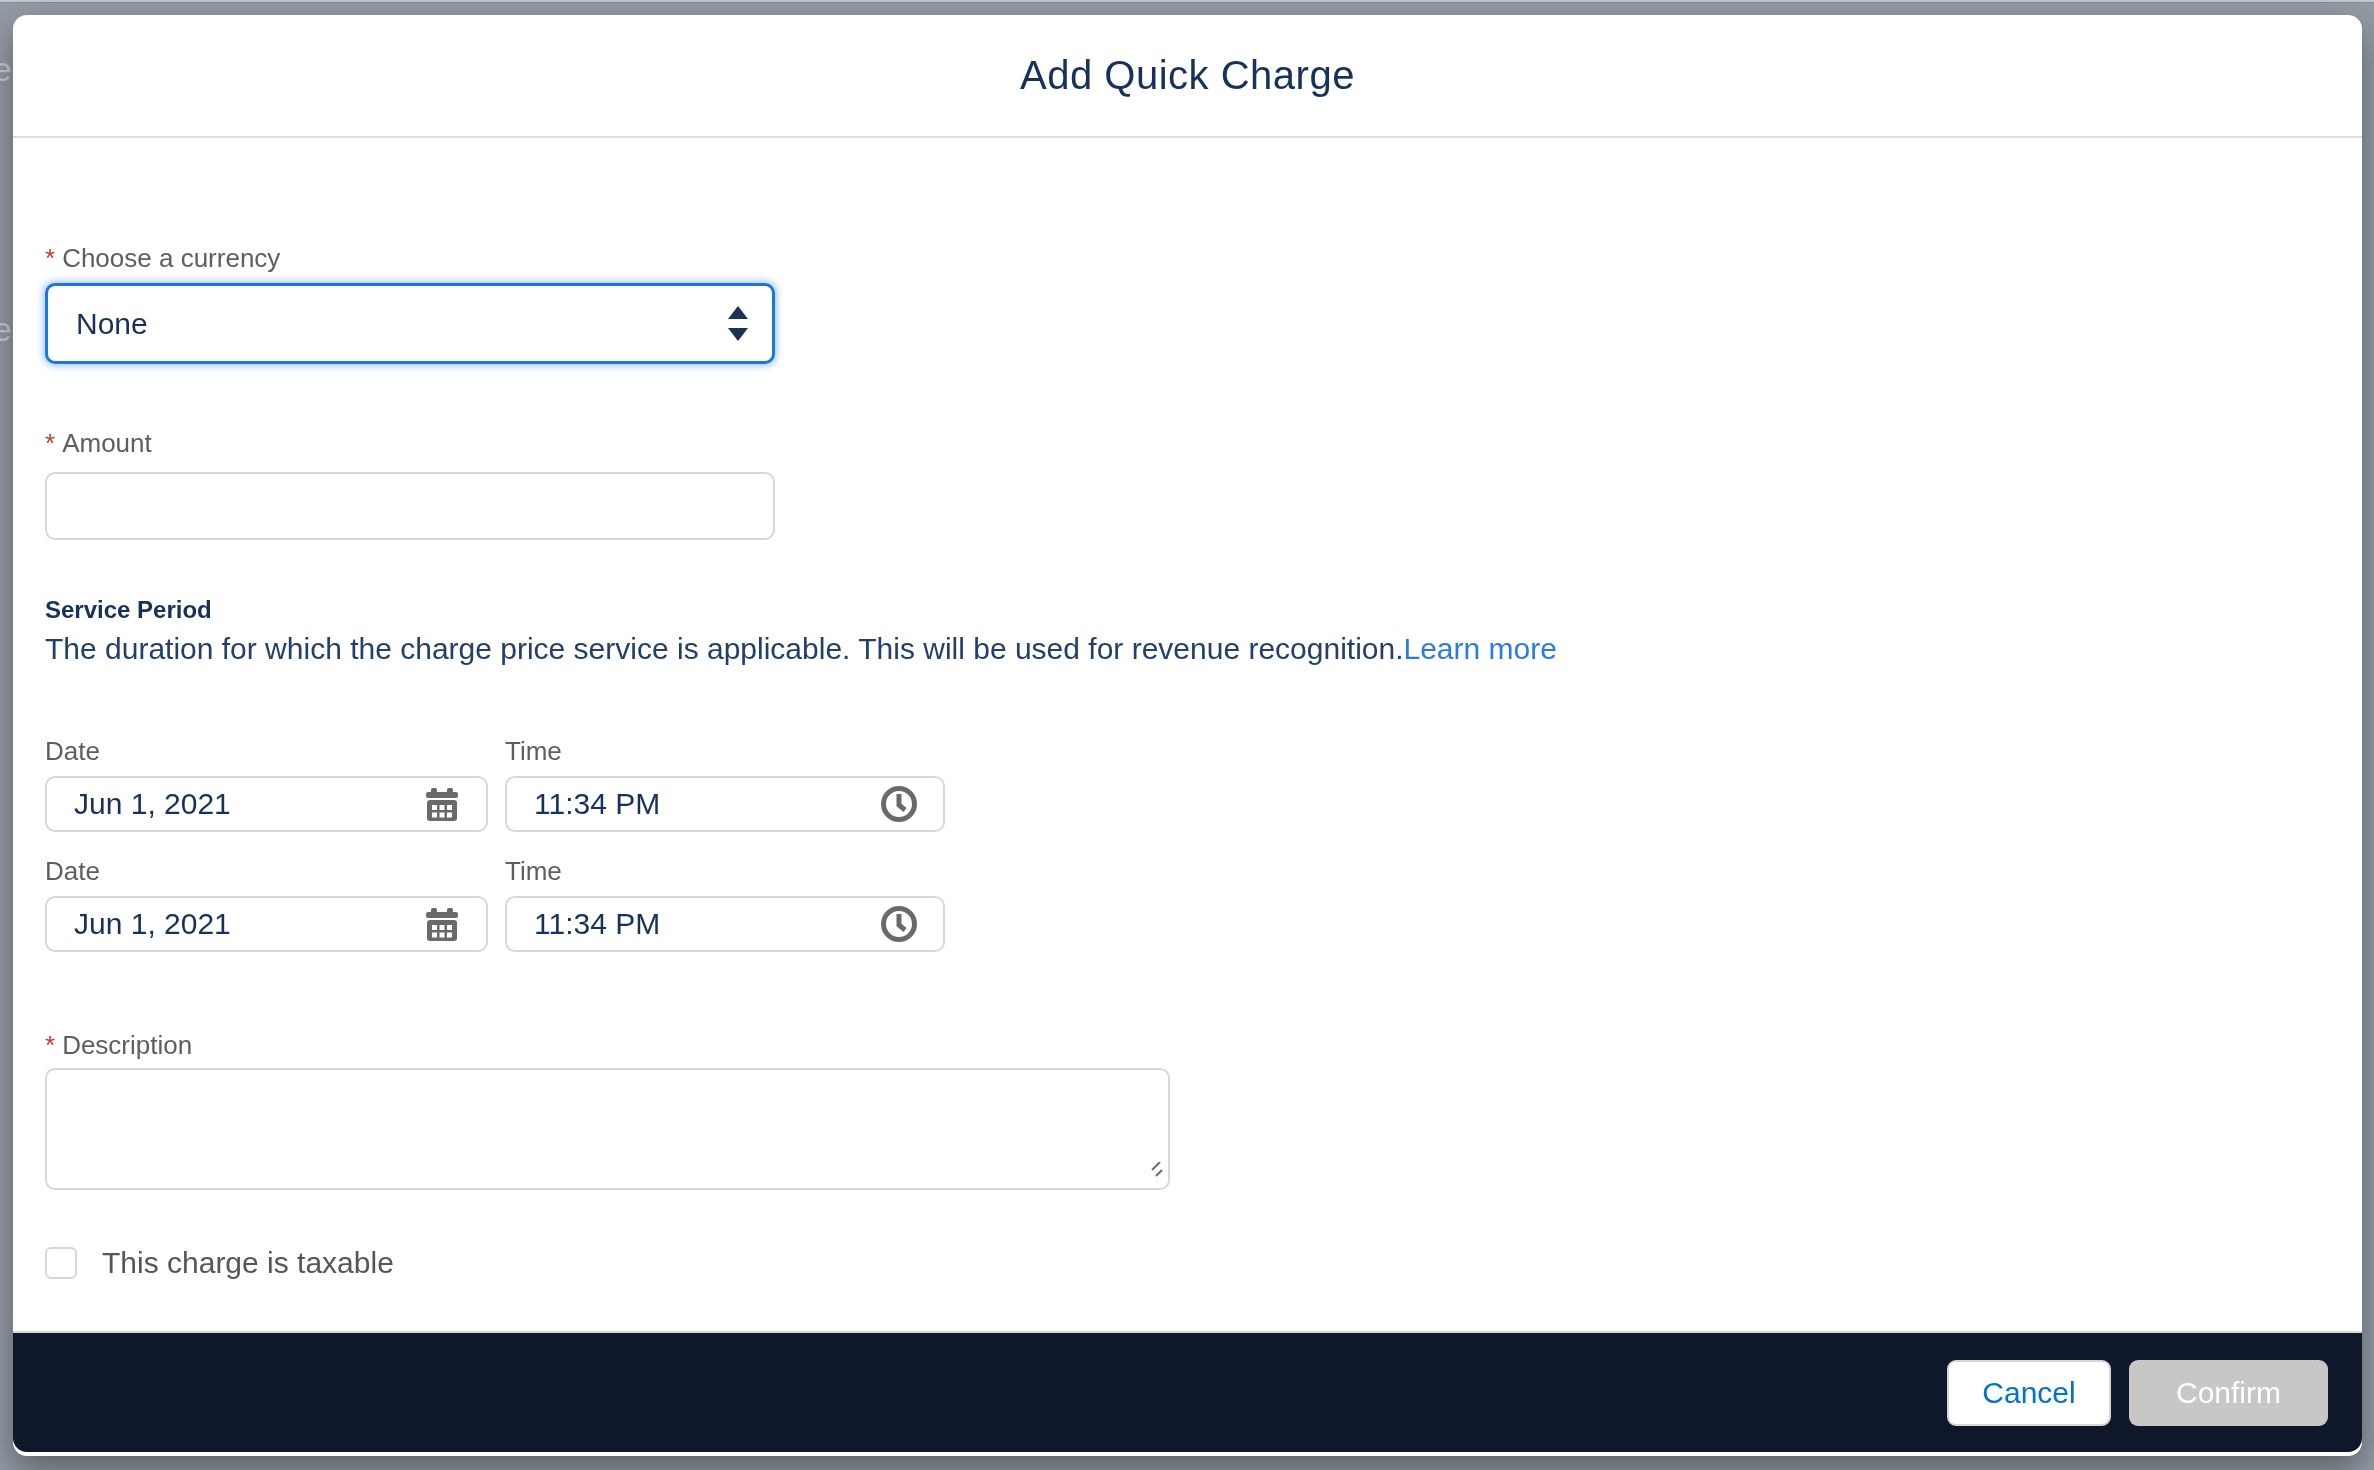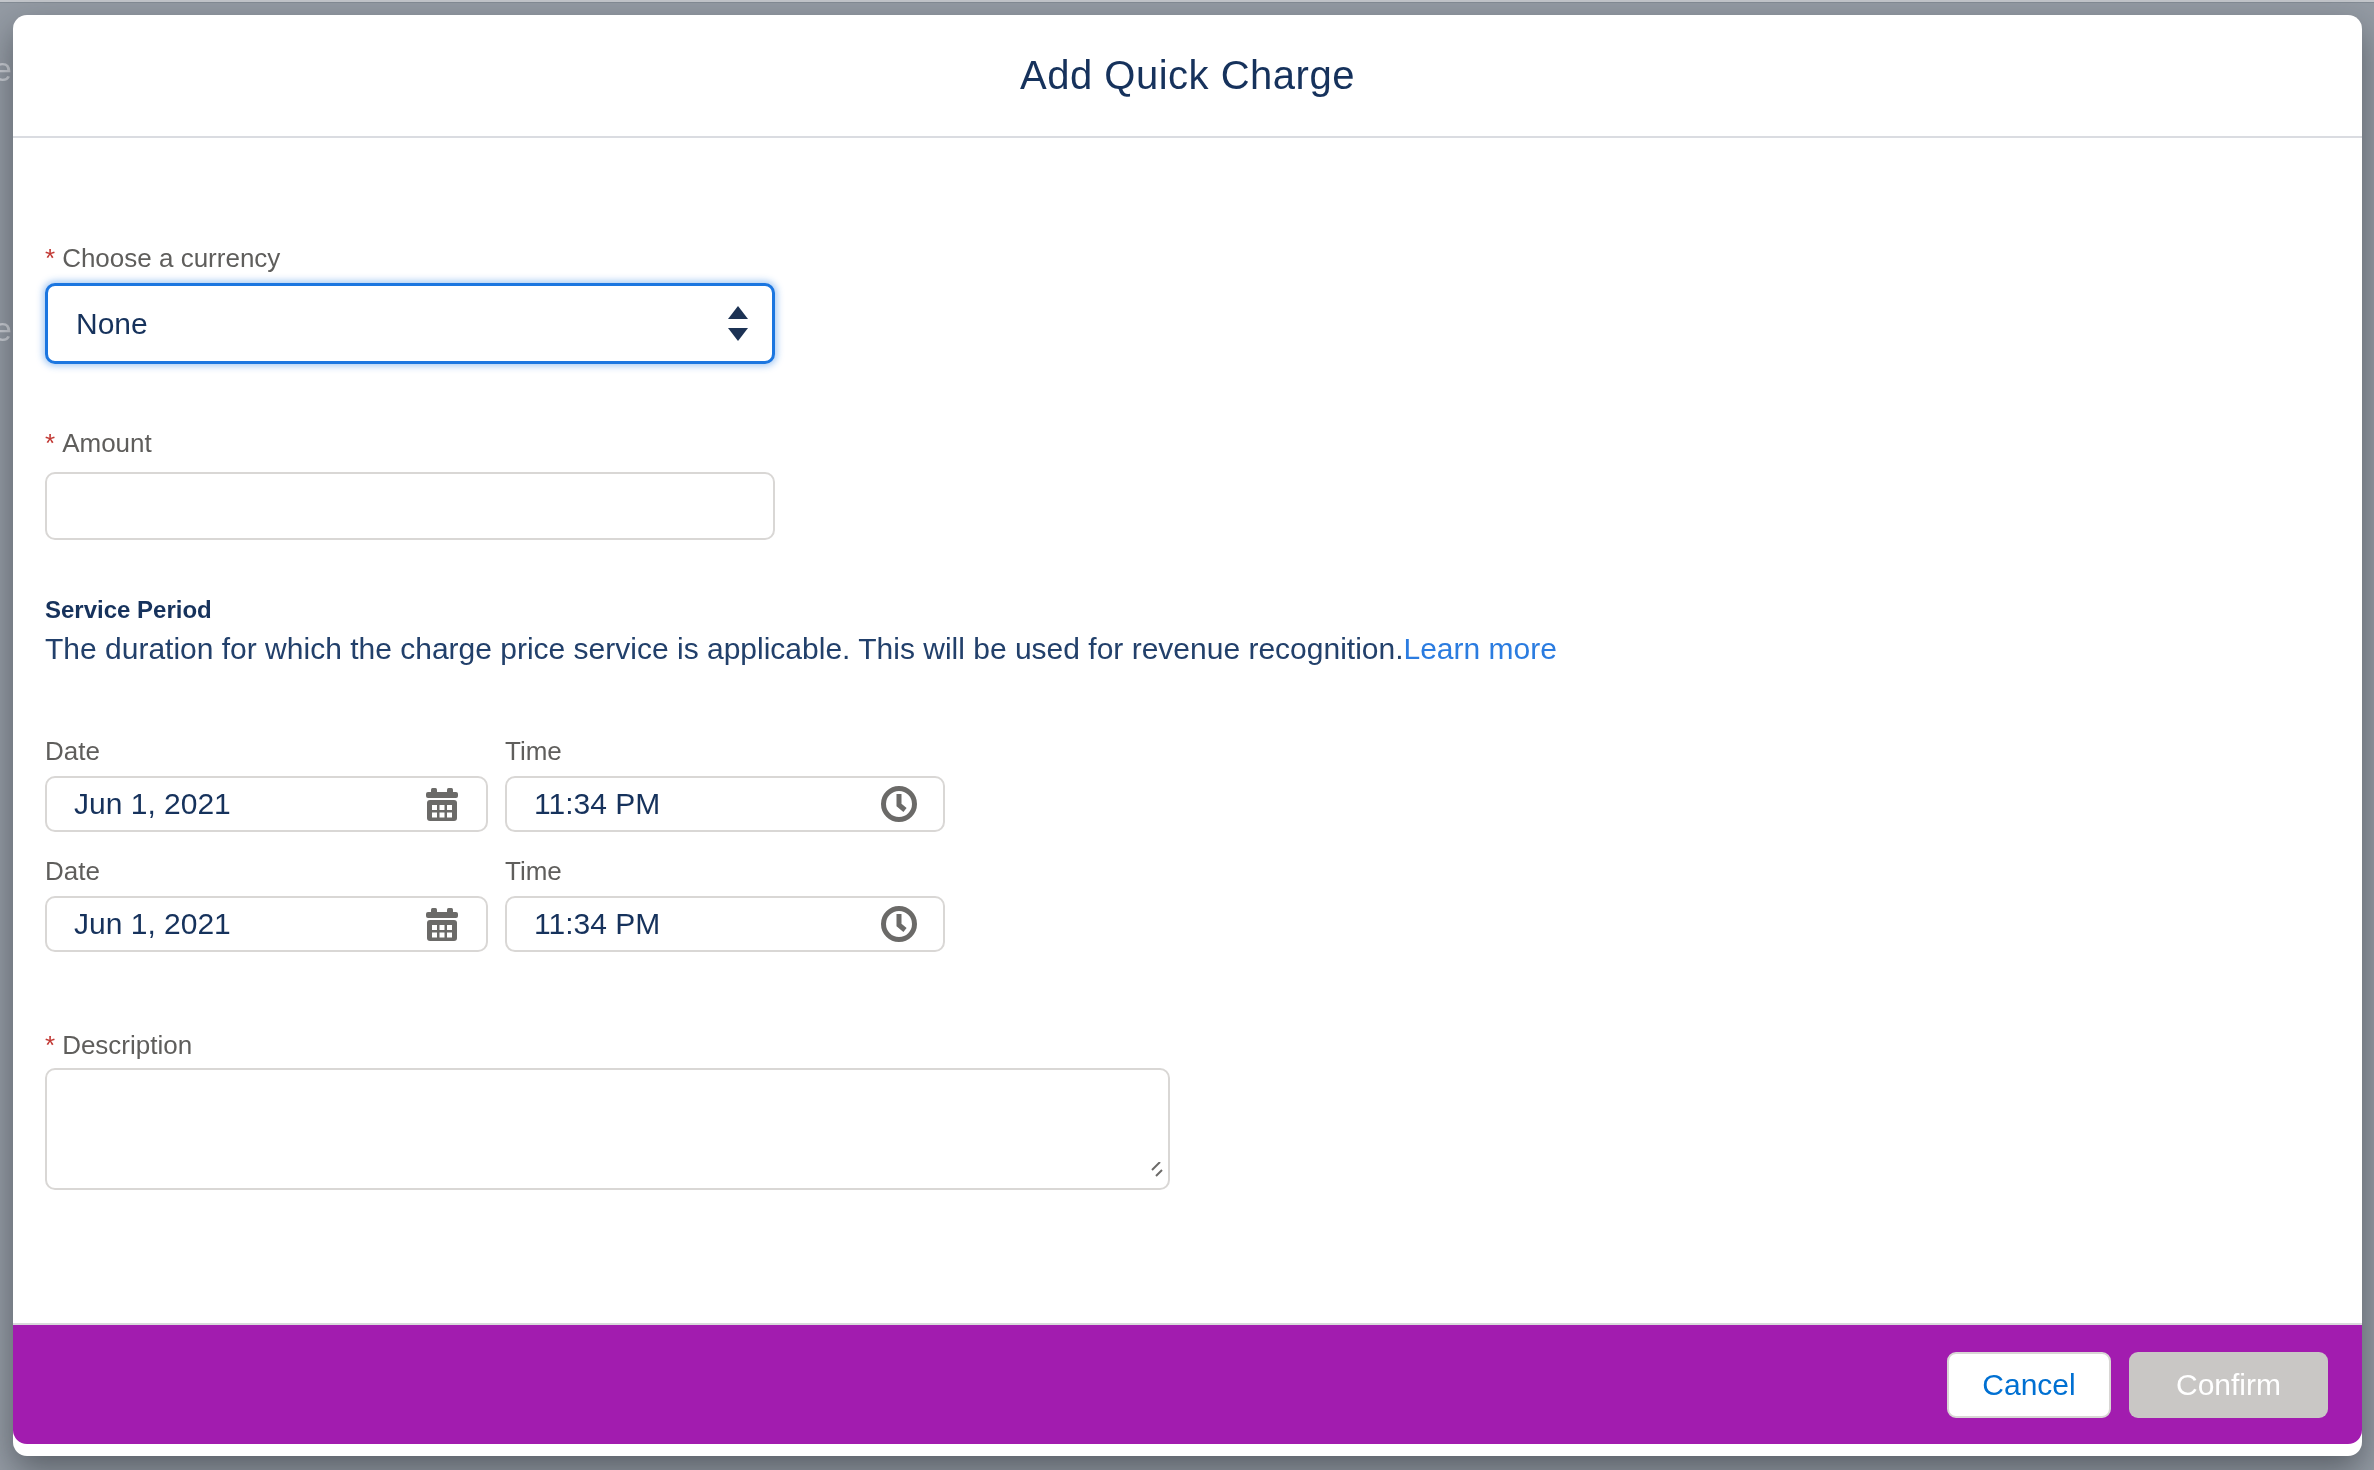--- a/index.html
+++ b/index.html
@@ -107,22 +107,22 @@
   .taxable-row { margin-top: 56px; display: flex; align-items: center; }
   .checkbox {
     width: 32px; height: 32px;
     border: 2px solid #d8d6d4; border-radius: 6px;
     background: #fff; cursor: pointer; flex: none;
   }
   .taxable-label { margin-left: 25px; font-size: 30px; color: #53565b; }
 
   
   .modal-footer {
-    position: absolute; left: 0; bottom: 12px; width: 100%; height: 121px;
-    background: #a21caf; border-top: 2px solid #d8d8db;
+    position: absolute; left: 0; bottom: 4px; width: 100%; height: 121px;
+    background: #0f172a; border-top: 2px solid #d8d8db;
     border-radius: 0 0 14px 14px;
     display: flex; align-items: center; justify-content: flex-end;
     padding-right: 34px; gap: 18px;
   }
   .btn {
     height: 66px; border-radius: 9px;
     font-family: inherit; font-size: 30px;
     display: flex; align-items: center; justify-content: center;
     cursor: pointer;
   }
@@ -246,20 +246,24 @@
     <div class="desc-area-wrap">
       <textarea class="desc-area" placeholder="" style=""></textarea>
       <span class="resize-glyph">
         <svg width="18" height="18" viewBox="0 0 18 18">
           <line x1="6" y1="8" x2="14" y2="0" stroke="#6b6a68" stroke-width="2"></line>
           <line x1="10" y1="14" x2="16" y2="8" stroke="#6b6a68" stroke-width="2"></line>
         </svg>
       </span>
     </div>
 
+    <div class="taxable-row">
+      <span class="checkbox"></span>
+      <span class="taxable-label">This charge is taxable</span>
+    </div>
 
   </div>
 
   <div class="modal-footer">
     <button class="btn btn-cancel">Cancel</button>
     <button class="btn btn-confirm">Confirm</button>
   </div>
 
 </div>
 

